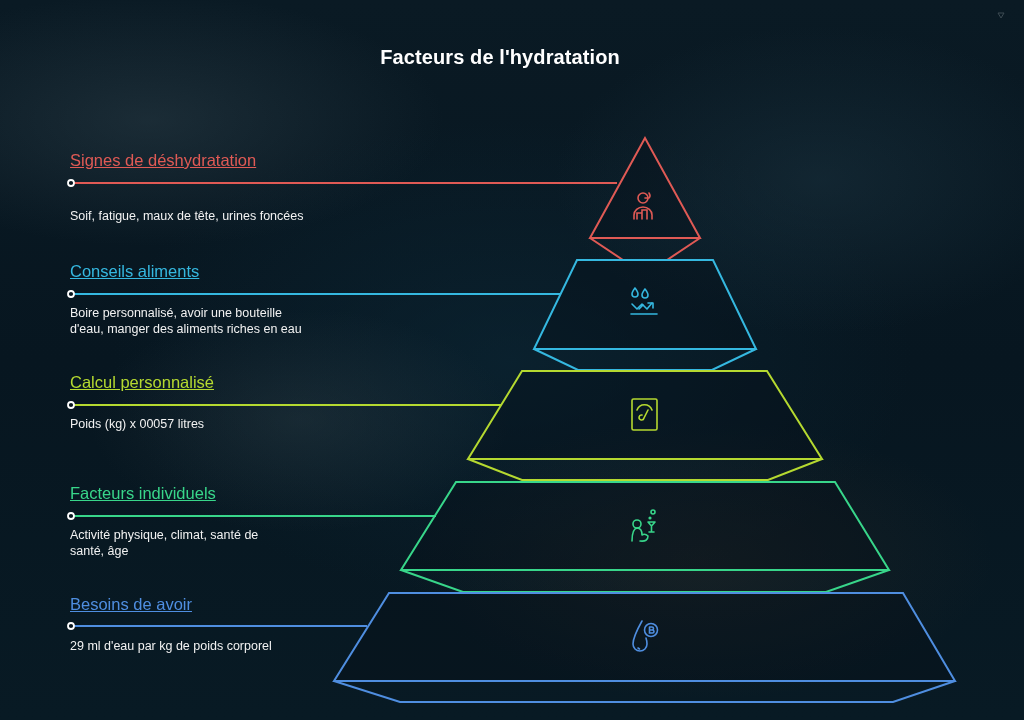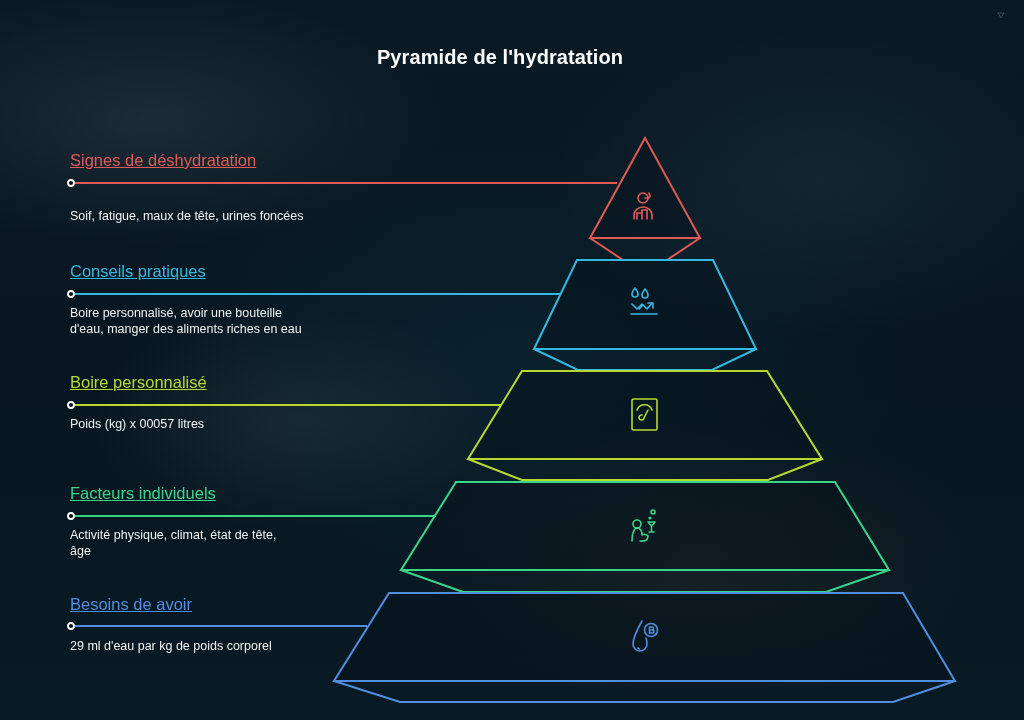--- a/index.html
+++ b/index.html
@@ -25,21 +25,21 @@
   .corner-icon { position:absolute; right:18px; top:10px; width:10px; height:10px; }
   svg.diagram { position:absolute; left:0; top:0; }
   .label { position:absolute; left:70px; font-size:16.5px;text-decoration:underline; }
   .desc { position:absolute; left:70px; width:250px; color:#f2f2f2; font-size:12.5px; line-height:16px; }
 </style>
 </head>
 <body>
 
 <div class="bg"></div>
 
-<div class="title">Pyramide de l'hydratation</div>
+<div class="title">Facteurs de l'hydratation</div>
 
 <svg class="corner-icon" viewBox="0 0 10 10">
   <path d="M2 3 L8 3 L5 8 Z" fill="none" stroke="#3c4a52" stroke-width="1"></path>
 </svg>
 
 <svg class="diagram" width="1024" height="720" viewBox="0 0 1024 720">
 
   <g fill="none" stroke="#e05a55" stroke-width="2" stroke-linejoin="miter">
     <polygon points="645,138 590,238 700,238" fill="rgba(5,15,22,0.35)"></polygon>
     <polyline points="590,238 623,260 667,260 700,238"></polyline>
@@ -107,23 +107,23 @@
     <circle cx="71" cy="294" r="3"></circle>
     <circle cx="71" cy="405" r="3"></circle>
     <circle cx="71" cy="516" r="3"></circle>
     <circle cx="71" cy="626" r="3"></circle>
   </g>
 </svg>
 
 <div class="label" style="top:151px;color:#e05a55">Signes de déshydratation</div>
 <div class="desc" style="top:208px">Soif, fatigue, maux de tête, urines foncées</div>
 
-<div class="label" style="top:262px;color:#35b8e0">Conseils pratiques</div>
+<div class="label" style="top:262px;color:#35b8e0">Conseils aliments</div>
 <div class="desc" style="top:305px;width:240px">Boire personnalisé, avoir une bouteille d'eau, manger des aliments riches en eau</div>
 
-<div class="label" style="top:373px;color:#b5d930">Boire personnalisé</div>
+<div class="label" style="top:373px;color:#b5d930">Calcul personnalisé</div>
 <div class="desc" style="top:416px">Poids (kg) x 00057 litres</div>
 
 <div class="label" style="top:484px;color:#38d68a">Facteurs individuels</div>
-<div class="desc" style="top:527px;width:215px">Activité physique, climat, état de tête, âge</div>
+<div class="desc" style="top:527px;width:215px">Activité physique, climat, santé de santé, âge</div>
 
 <div class="label" style="top:595px;color:#4f8ee0">Besoins de avoir</div>
 <div class="desc" style="top:638px">29 ml d'eau par kg de poids corporel</div>
 
 </body></html>

